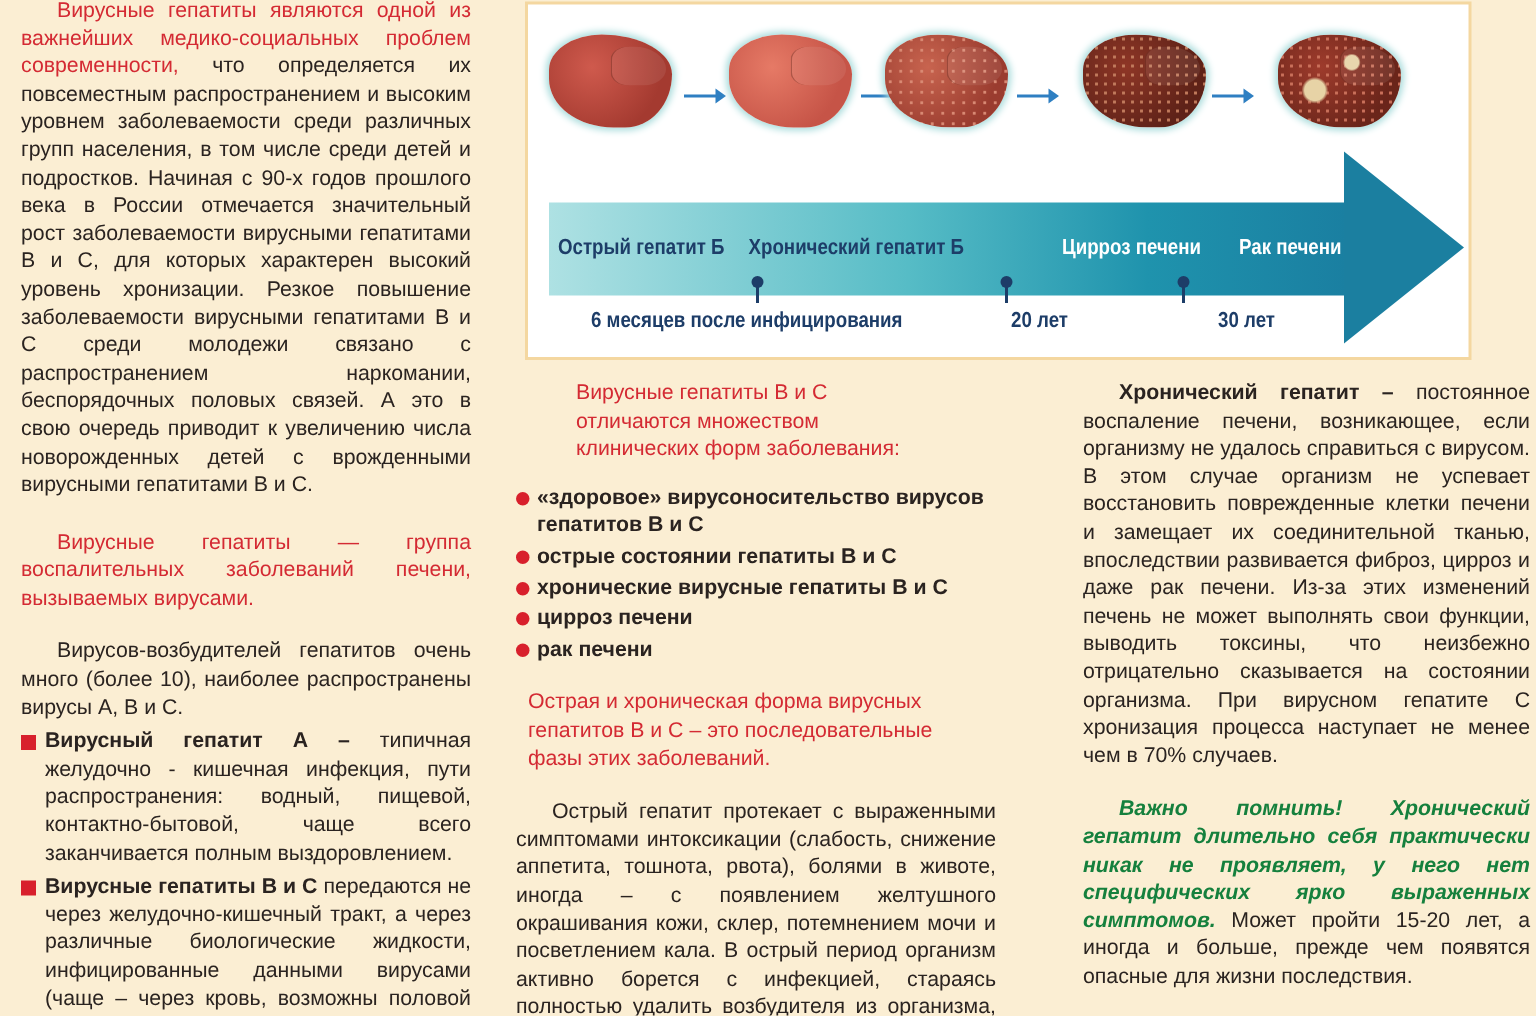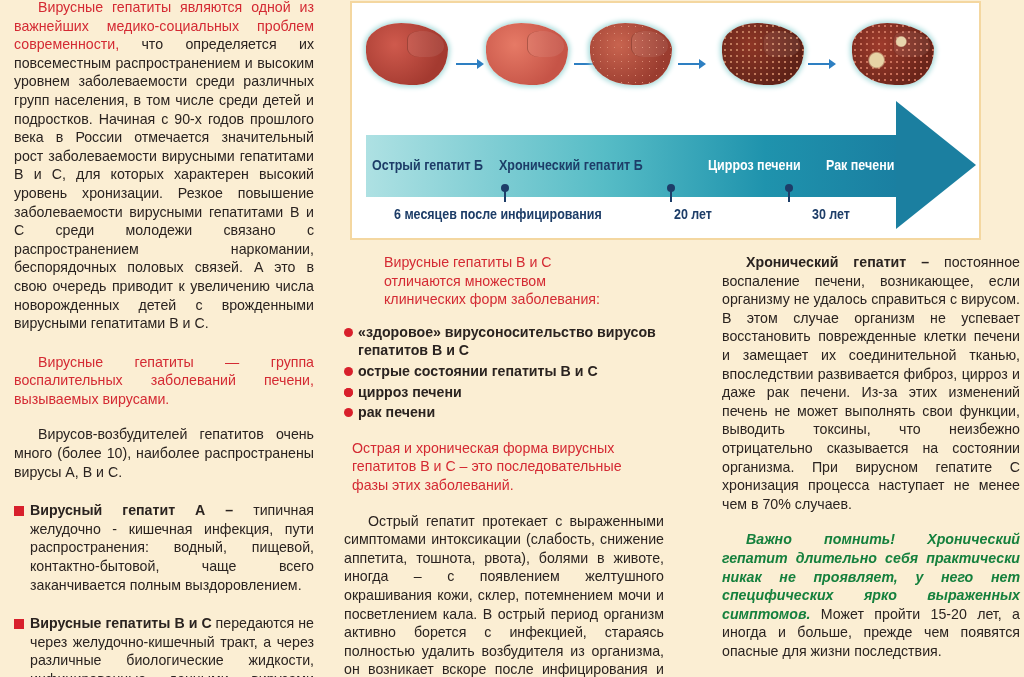--- a/index.html
+++ b/index.html
@@ -17,21 +17,21 @@
 
   p { text-align: justify; }
   .indent { text-indent: 24px; }
   .red { color: #d42a33; font-weight: normal; }
   .red-i { color: #15803d; font-weight: bold; font-style: italic; }
   .bold { font-weight: bold; }
   .center { text-align: left; }
   .gap { margin-top: 17px; }
   .gap-lg { margin-top: 20px; }
 
-  .sq-item { position: relative; padding-left: 16px; text-align: justify; margin-top: 20px; }
+  .sq-item { position: relative; padding-left: 16px; text-align: justify; margin-top: 4px; }
   .sq-item .sq {
     position: absolute; left: 0; top: 5px; width: 10px; height: 10px;
     background: #d8202c;
   }
   .dot-list { margin-top: 14px; }
   .dot-item { position: relative; padding-left: 14px; font-weight: bold; margin-top: 2px; }
   .dot-item .dot {
     position: absolute; left: 0; top: 5px; width: 9px; height: 9px; border-radius: 50%;
     background: #d8202c;
   }
@@ -147,21 +147,21 @@
   <span class="time-label" style="left:42px">6 месяцев после инфицирования</span>
   <span class="time-label" style="left:322px">20 лет</span>
   <span class="time-label" style="left:460px">30 лет</span>
 </div>
 
 <div class="col col-mid">
   <p class="red center" style="padding:0 40px">Вирусные гепатиты В и С отличаются множеством клинических форм заболевания:</p>
   <div class="dot-list">
     <div class="dot-item"><span class="dot"></span><span>«здоровое»  вирусоносительство  вирусов  гепатитов В и С</span></div>
     <div class="dot-item"><span class="dot"></span><span>острые состоянии  гепатиты В и С</span></div>
-    <div class="dot-item"><span class="dot"></span></div>
+    <div class="dot-item"><span class="dot"></span><span>хронические   вирусные   гепатиты В и С</span></div>
     <div class="dot-item"><span class="dot"></span><span>цирроз печени</span></div>
     <div class="dot-item"><span class="dot"></span><span>рак печени</span></div>
   </div>
   <p class="red center gap" style="padding:0 8px">Острая и хроническая форма вирусных гепатитов В и С  – это  последовательные фазы этих заболеваний.</p>
   <p class="indent gap">Острый гепатит протекает с выраженными симптомами интоксикации (слабость, снижение аппетита, тошнота, рвота), болями в животе, иногда – с появлением желтушного окрашивания кожи, склер, потемнением мочи и посветлением кала.  В острый период организм активно борется с инфекцией, стараясь полностью удалить возбудителя из организма, он возникает вскоре после инфицирования и длится, как правило, не больше 6 мес.</p>
 </div>
 
 <div class="col col-right">
   <p class="indent"><span class="bold">Хронический гепатит –</span><span> постоянное воспаление печени, возникающее,  если организму не удалось справиться с вирусом. В этом случае организм не успевает восстановить поврежденные клетки печени и замещает их соединительной тканью, впоследствии развивается фиброз, цирроз и даже рак печени. Из-за этих изменений печень не может выполнять свои функции, выводить токсины, что неизбежно отрицательно  сказывается на состоянии организма. При вирусном гепатите С хронизация процесса наступает не менее чем в 70% случаев.</span></p>
   <p class="indent gap"><span class="red-i">Важно помнить! Хронический гепатит длительно себя практически никак не проявляет, у него нет специфических ярко выраженных симптомов.</span><span> Может пройти 15-20 лет, а иногда и больше, прежде чем появятся опасные для жизни последствия.</span></p>

